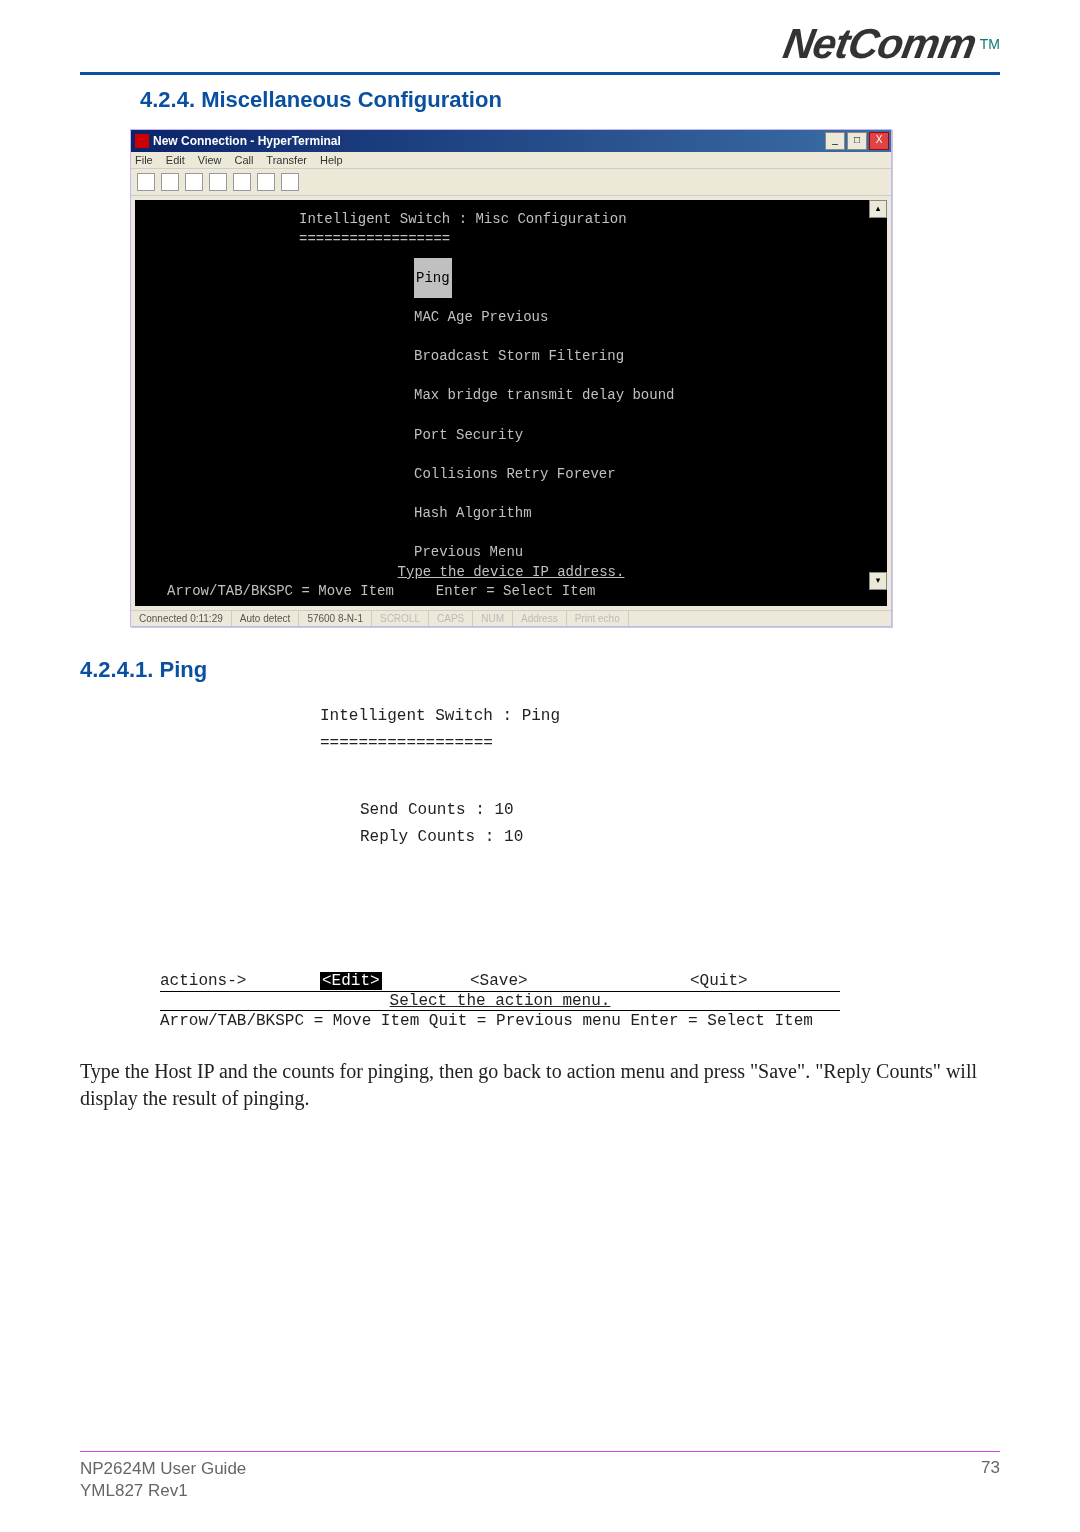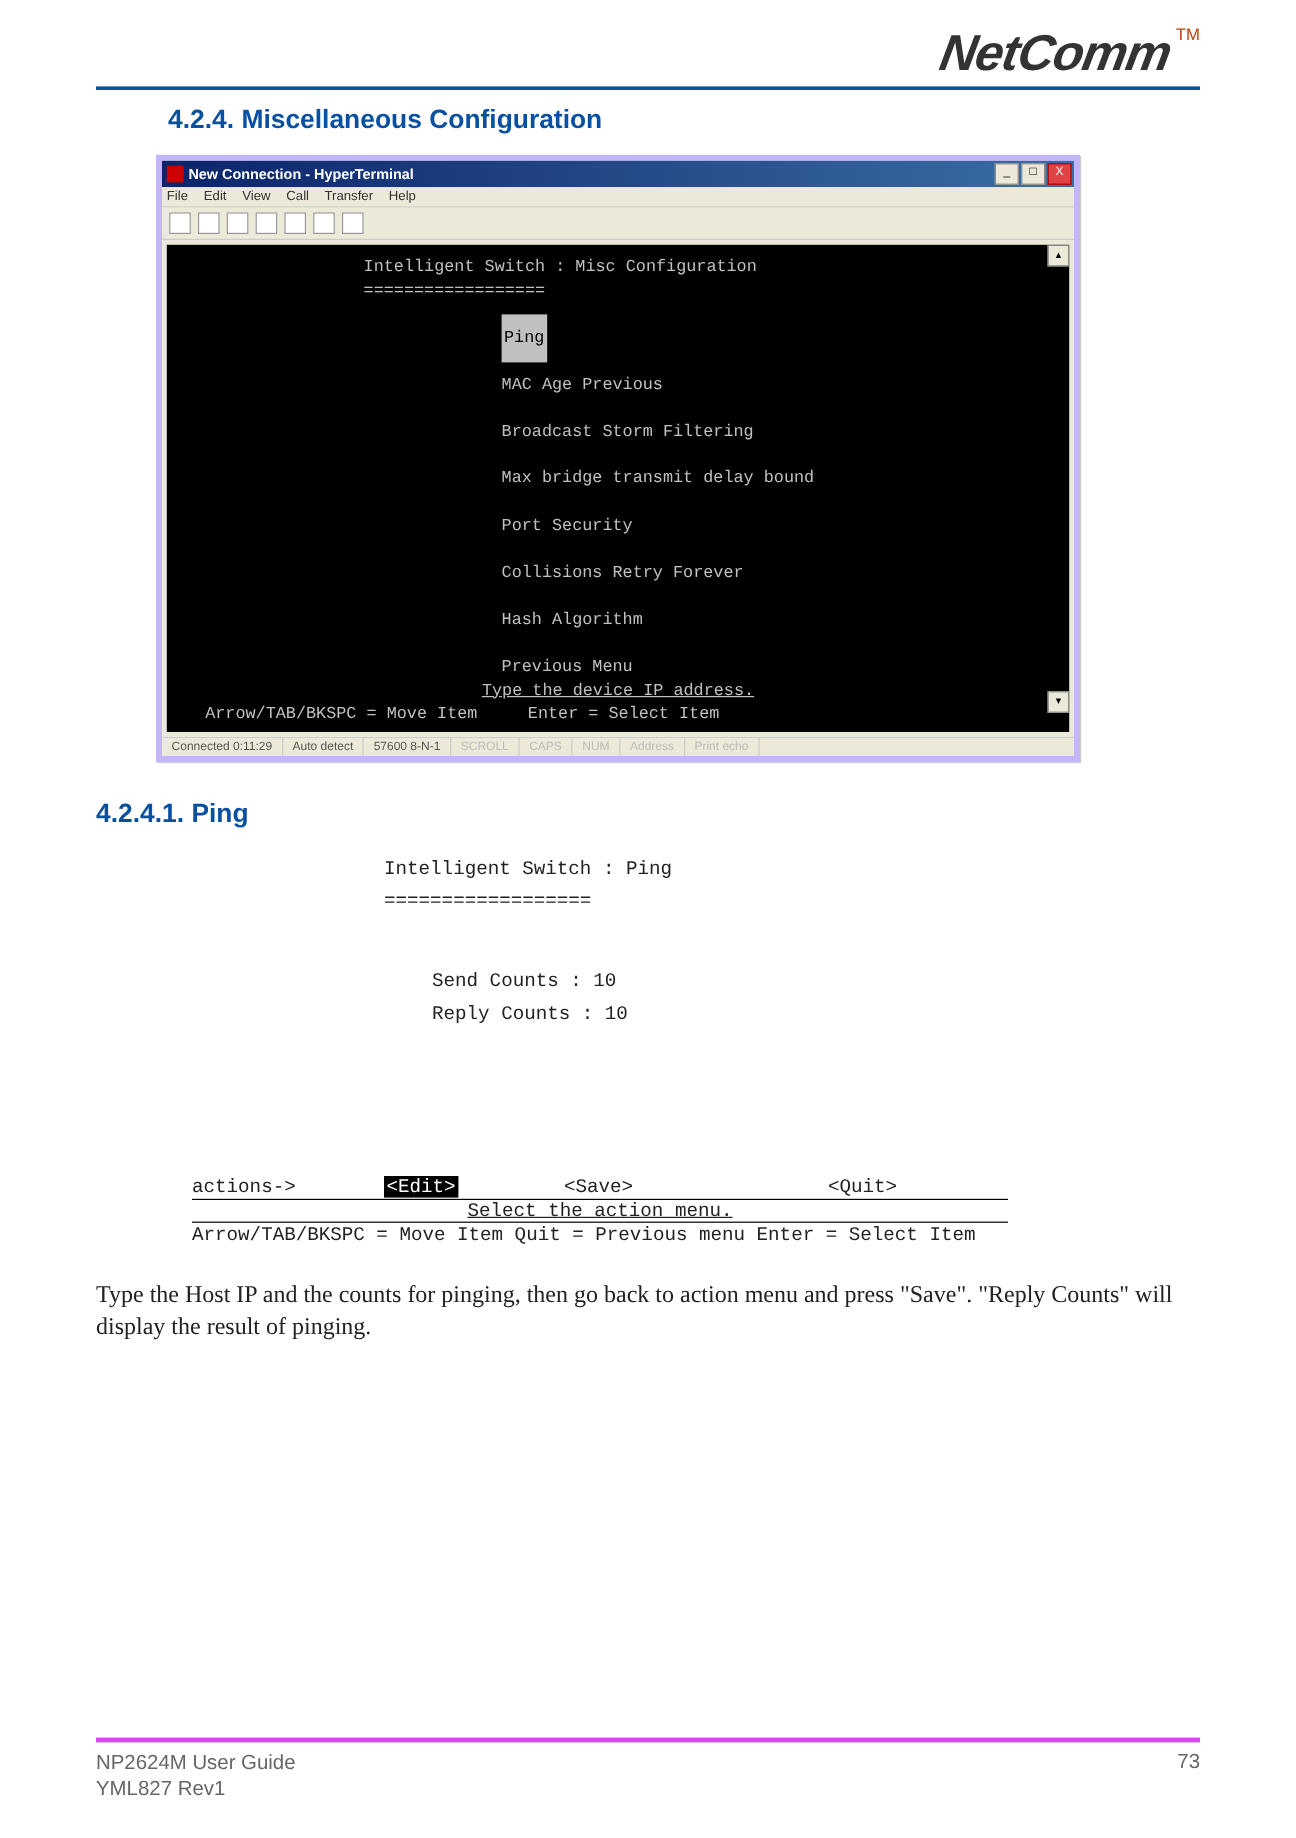--- a/index.html
+++ b/index.html
@@ -31,23 +31,23 @@
     font-family: "Arial Black", Arial, sans-serif;
     font-style: italic;
     font-weight: 900;
     font-size: 42px;
     color: #333;
     letter-spacing: -1px;
     transform: skewX(-10deg);
   }
   .tm {
     font-size: 14px;
-    color: #c2410c;
+    color: #0f766e;
     margin-left: 4px;
-    margin-top: 0;
+    margin-top: 16px;
   }
   .top-rule {
     border: none;
     border-top: 3px solid #0a50a1;
     margin: 4px 0 0 0;
   }
   .section-heading {
     color: #0a50a1;
     font-weight: bold;
     font-size: 22px;
@@ -55,21 +55,21 @@
   }
   .sub-heading {
     color: #0a50a1;
     font-weight: bold;
     font-size: 22px;
     margin: 30px 0 20px 0;
   }
   .ht-window {
     margin: 0 0 0 50px;
     width: 760px;
-    border: 5px solid #c4b5fd;
+    border: 1px solid #c4b5fd;
     font-family: "MS Sans Serif", Arial, sans-serif;
     font-size: 11px;
     box-shadow: 1px 1px 0 rgba(0,0,0,0.2);
   }
   .titlebar {
     background: linear-gradient(to right, #0b246a, #3b6ea5);
     color: #fff;
     display: flex;
     align-items: center;
     height: 22px;
@@ -224,21 +224,21 @@
     font-size: 20px;
     color: #222;
     margin: 28px 0 0 0;
     line-height: 1.35;
   }
   .footer {
     position: absolute;
     bottom: 30px;
     left: 80px;
     right: 80px;
-    border-top: 4px solid #d946ef;
+    border-top: 1px solid #d946ef;
     display: flex;
     justify-content: space-between;
     padding-top: 6px;
     font-size: 17px;
     color: #666;
   }
   .footer .left { line-height: 1.3; }
   .footer .pg { color: #666; margin-left: 46px; }
 </style>
 </head>

